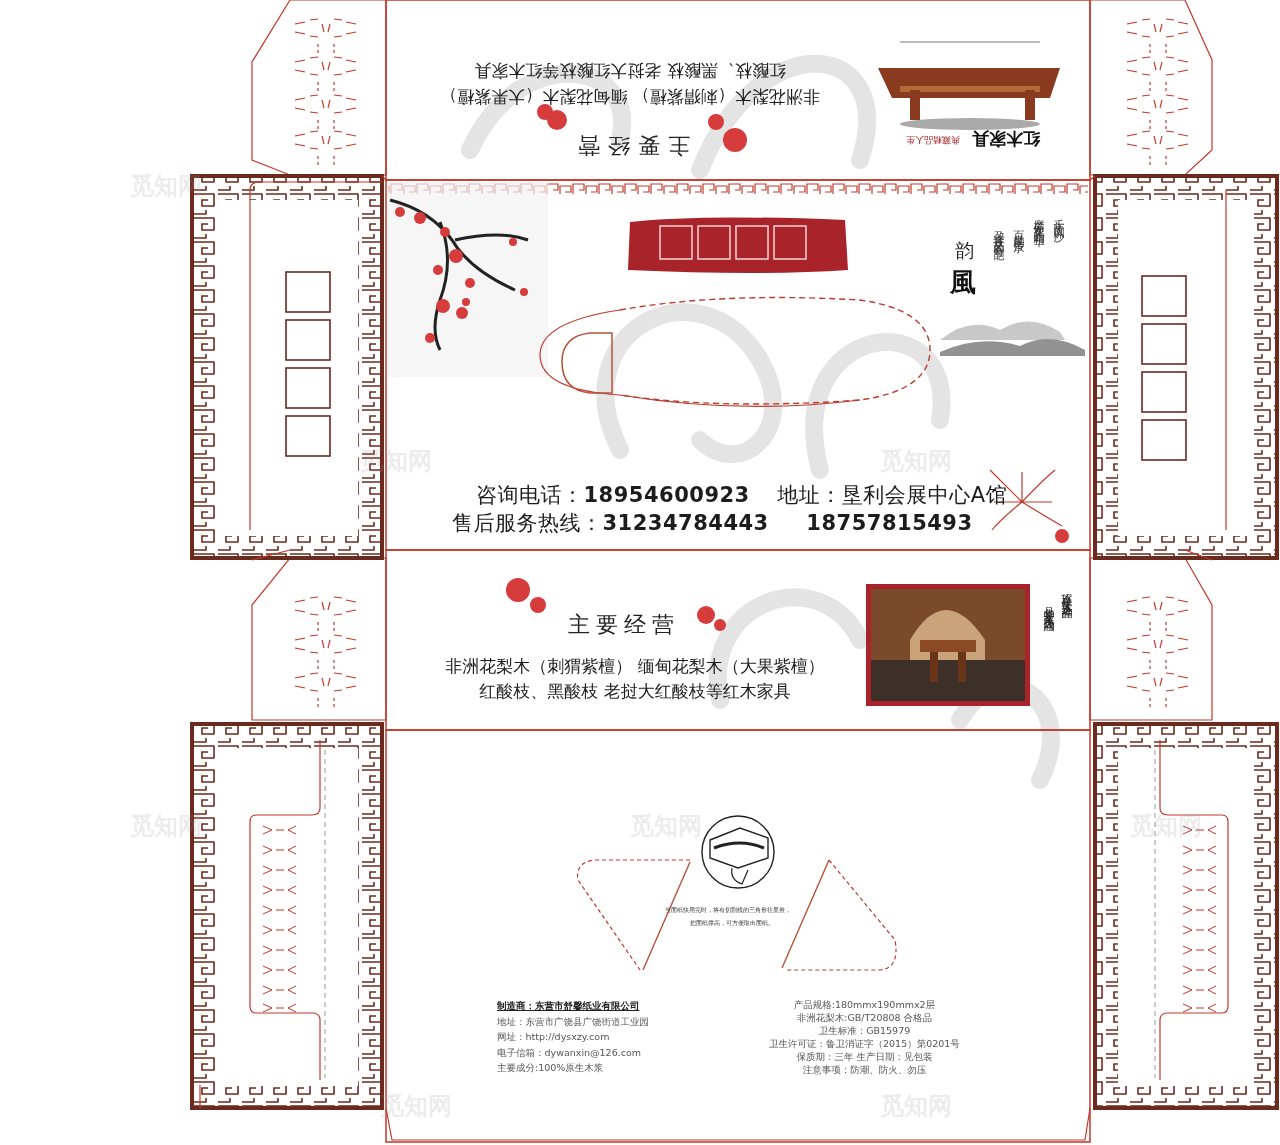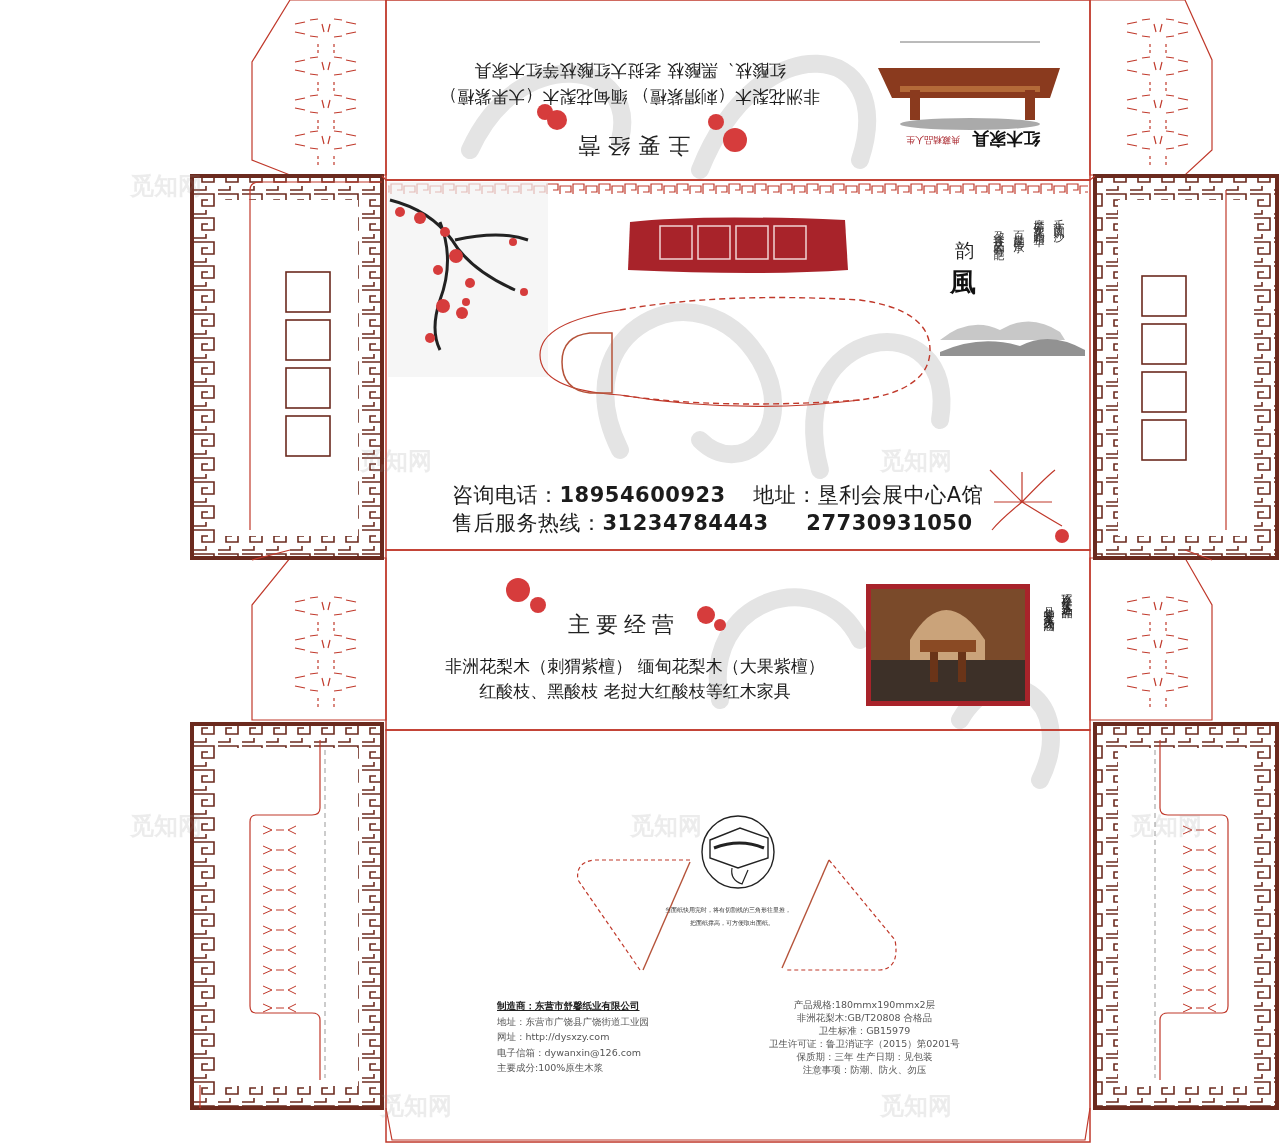--- a/index.html
+++ b/index.html
@@ -262,29 +262,29 @@
   <span class="txt" style="left:80px;top:4px;font-size:9px;color:#a8232a;">典藏精品人生</span>
 </div>
 
 <div class="abs brush" style="left:955px;top:238px;font-size:19px;color:#222;">韵</div>
 <div class="abs brush" style="left:950px;top:265px;font-size:26px;font-weight:bold;color:#111;">風</div>
 <div class="poem-col" style="left:1050px;top:210px;">千年的风沙</div>
 <div class="poem-col" style="left:1030px;top:210px;">磨砺文化的精华</div>
 <div class="poem-col" style="left:1010px;top:222px;">百世的传承</div>
 <div class="poem-col" style="left:990px;top:222px;">孕育技艺的奇葩</div>
 
-<div class="txt contact" style="left:452px;top:481px;">
+<div class="txt contact" style="left:476px;top:481px;">
   <span style="font-weight:normal">咨询电话：</span><span>18954600923</span>
   <span style="display:inline-block;width:12px"></span>
   <span style="font-weight:normal">地址：</span><span style="font-weight:normal">垦利会展中心A馆</span>
 </div>
 <div class="txt contact" style="left:452px;top:509px;">
   <span style="font-weight:normal">售后服务热线：</span><span>31234784443</span>
   <span style="display:inline-block;width:22px"></span>
-  <span>27730931050</span>
+  <span>18757815493</span>
 </div>
 
 <div class="txt brush" style="left:568px;top:610px;font-size:22px;letter-spacing:6px;color:#222;">主要经营</div>
 <div class="txt products" style="left:405px;top:655px;width:460px;">非洲花梨木（刺猬紫檀）  缅甸花梨木（大果紫檀）</div>
 <div class="txt products" style="left:405px;top:680px;width:460px;">红酸枝、黑酸枝   老挝大红酸枝等红木家具</div>
 <div class="abs vert brush" style="left:1058px;top:585px;font-size:11px;color:#222;letter-spacing:2px;">琢百年红木之神品</div>
 <div class="abs vert brush" style="left:1040px;top:598px;font-size:11px;color:#222;letter-spacing:2px;">品华夏文化之内涵</div>
 
 <div class="txt" style="left:665px;top:906px;font-size:6px;color:#333;">当面纸快用完时，将有切割线的三角形往里推，</div>
 <div class="txt" style="left:690px;top:919px;font-size:6px;color:#333;">把面纸撑高，可方便取出面纸。</div>

